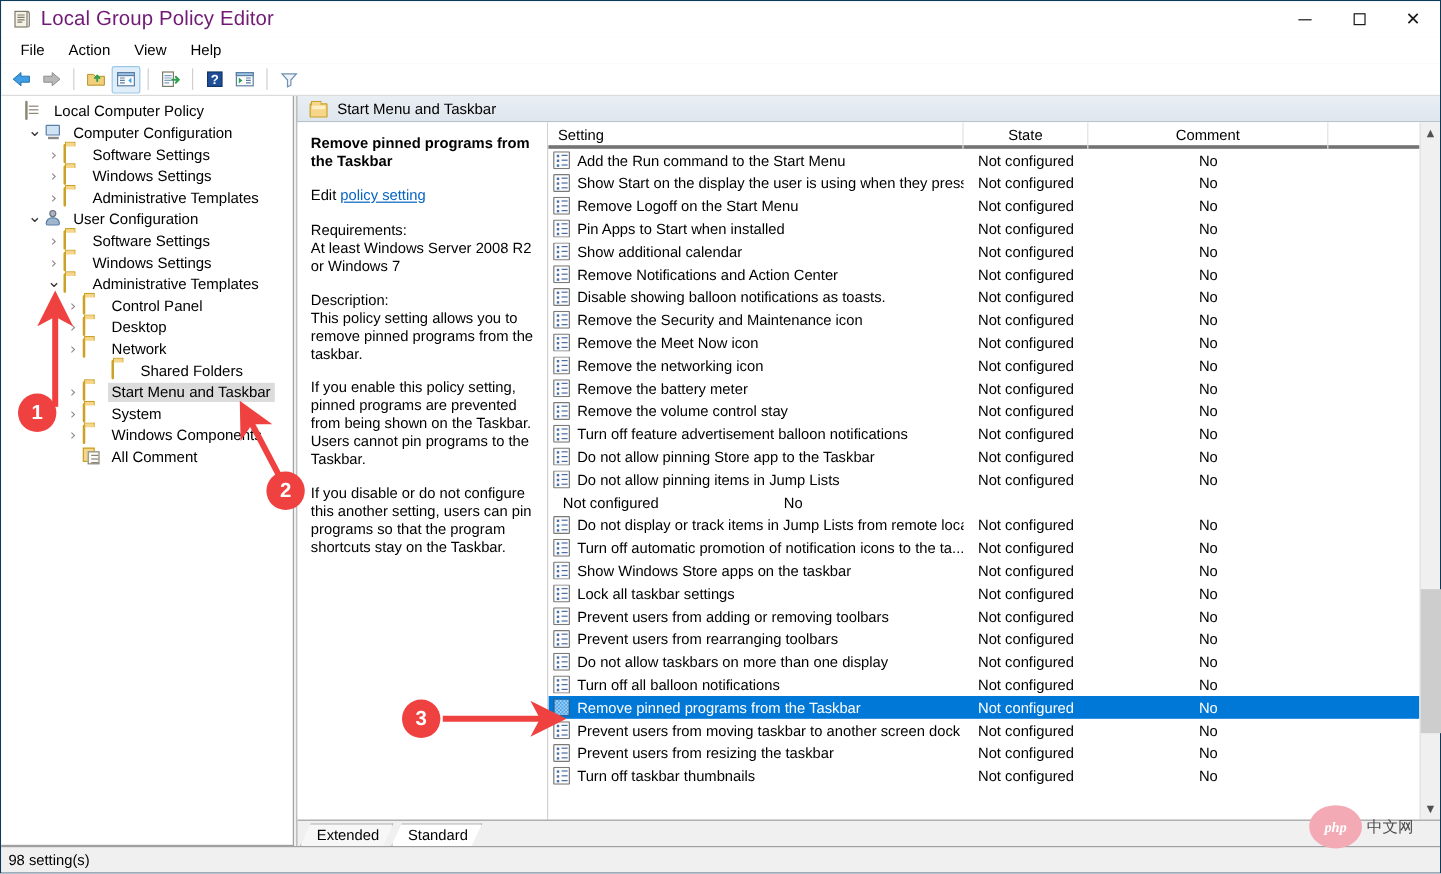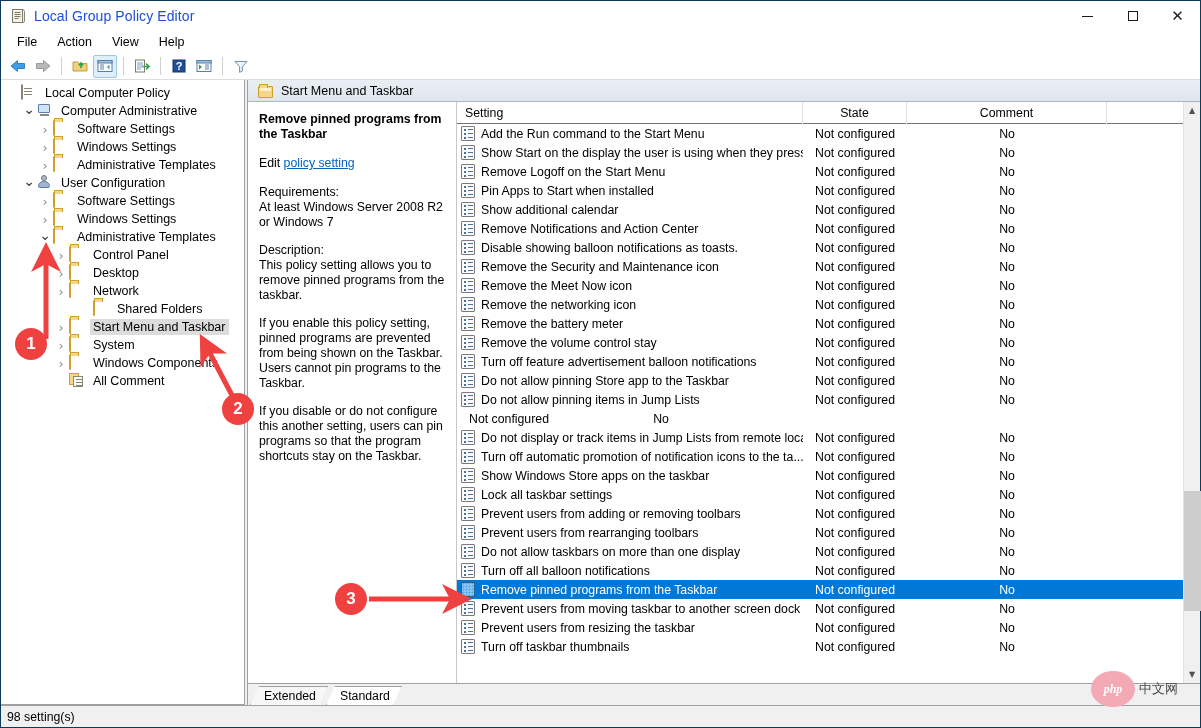--- a/index.html
+++ b/index.html
@@ -29,22 +29,22 @@
     align-items: center;
     flex: 0 0 30px;
     position: relative;
   }
   .titlebar .app-icon {
     width: 16px; height: 16px;
     margin-left: 9px; margin-right: 8px;
     position: relative;
   }
   .titlebar .title-text {
-    font-size: 14px;
-    color: #1d4ed8;
+    font-size: 17px;
+    color: #701a75;
     letter-spacing: 0.1px;
   }
   .winbtns { margin-left: auto; display: flex; height: 30px; }
   .winbtn {
     width: 45px; height: 30px;
     display: flex; align-items: center; justify-content: center;
     font-size: 11px; color: #1a1a1a;
   }
   .glyph-min { width: 11px; height: 1px; background: #1a1a1a; }
   .glyph-max { width: 10px; height: 10px; border: 1px solid #1a1a1a; }
@@ -243,21 +243,21 @@
     flex-direction: column;
     min-width: 0;
     background: #ffffff;
     position: relative;
   }
   .lv-headrow {
     height: 16px;
     flex: 0 0 22px;
     display: flex;
     background: #ffffff;
-    border-bottom: 1px solid #737373;
+    border-bottom: 3px solid #737373;
     font-size: 12.3px;
   }
   .lv-head {
     display: flex; align-items: center; justify-content: center;
     border-right: 1px solid #e2e2e2;
     height: 22px;
     cursor: default;
   }
   .lv-head.c-setting { flex: 0 0 346px; justify-content: flex-start; padding-left: 8px; }
   .lv-head.c-state { flex: 0 0 104px; }
@@ -492,21 +492,21 @@
 
     <div class="tree-pane" id="tree-pane">
         <div class="tree-row" style="padding-left: 4px;">
           <span class="twisty none"></span>
           <span class="tree-icon"><span class="docicon"></span></span>
           <span class="tree-label">Local Computer Policy</span>
         </div>
         <div class="tree-row" style="padding-left: 20px;">
           <span class="twisty open" style="font-size: 14px; padding-bottom: 5px;">⌄</span>
           <span class="tree-icon"><span class="pcicon"><span class="scr"></span><span class="base"></span></span></span>
-          <span class="tree-label">Computer Administrative</span>
+          <span class="tree-label">Computer Configuration</span>
         </div>
         <div class="tree-row" style="padding-left: 36px;">
           <span class="twisty " style="font-size: 13px;">›</span>
           <span class="tree-icon"><span class="folder"></span></span>
           <span class="tree-label">Software Settings</span>
         </div>
         <div class="tree-row" style="padding-left: 36px;">
           <span class="twisty " style="font-size: 13px;">›</span>
           <span class="tree-icon"><span class="folder"></span></span>
           <span class="tree-label">Windows Settings</span>

